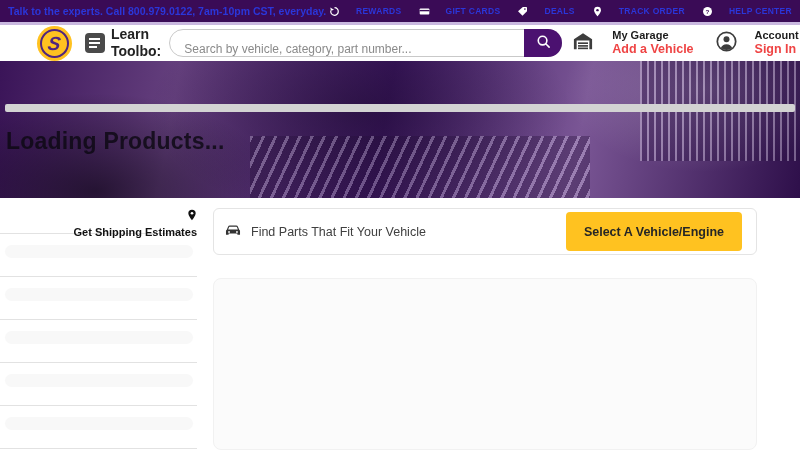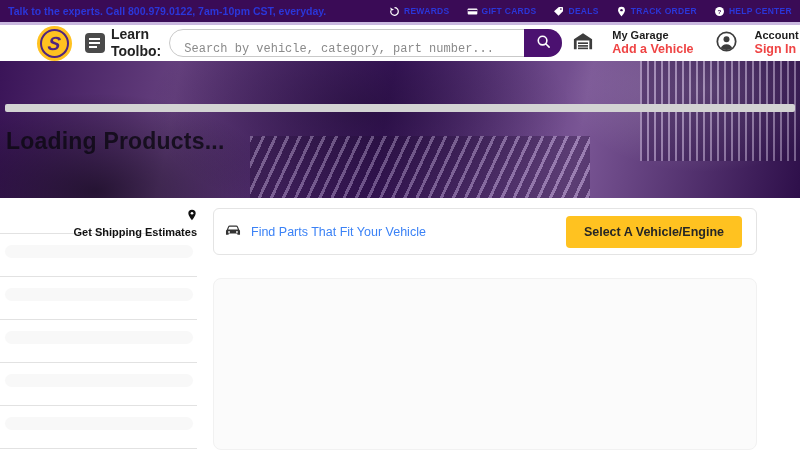--- a/index.html
+++ b/index.html
@@ -17,21 +17,21 @@
     background: var(--brand-purple, #3A0B56);
     display:flex; align-items:center; justify-content:space-between;
     padding:0 8px;
   }
   .topbar-msg {
     color: var(--link-blue, #2B36D9);
     font-size:10.5px; font-weight:600; text-decoration:none; white-space:nowrap;text-align:right;
   }
   .tb-links { display:flex; align-items:center; gap:17px; }
   .tb-link {
-    display:flex; align-items:center; gap:4px;
+    display:flex; align-items:center; gap:16px;
     color: var(--link-blue, #2B36D9);
     font-size:8.5px; font-weight:700; letter-spacing:.3px;
     text-decoration:none; white-space:nowrap; cursor:pointer;
   }
   .tb-ic { display:inline-flex; width:11px; height:11px; align-items:center; justify-content:center; }
   .tb-ic svg { width:11px; height:11px; display:block; }
 
   .topbar-divider { position:absolute; left:0; top:22px; width:800px; height:3px; background: var(--lavender,#C9B8DF); }
 
   
@@ -58,21 +58,21 @@
     background-size: 11px 2px, 11px 2px, 8px 2px;
     background-position: 4px 5px, 4px 9px, 4px 13px;
     background-repeat:no-repeat;
   }
   .learn-txt { font-size:14px; font-weight:700; color:#222; line-height:1.2; }
 
   .search { position:relative; margin-left:8px; width:393px; height:28px; flex:none; }
   .search input {
     width:100%; height:28px; border:1px solid #c9c9c9; border-radius:14px;
     padding:12px 46px 0 14px; font-size:12px; color:#333; outline:none;
-    font-family:Liberation Mono, monospace; background:#fff;
+    font-family:Liberation Sans, sans-serif; background:#fff;
   }
   .search input::placeholder { color:#8a8a8a; }
   .search-btn {
     position:absolute; right:0; top:0; width:38px; height:28px;
     background: var(--search-purple,#4B1170); border:none; border-radius:0 14px 14px 0;
     display:flex; align-items:center; justify-content:center; cursor:pointer;
   }
   .search-btn svg { width:15px; height:15px; }
 
   .hdr-group { display:flex; align-items:center; gap:18px; cursor:pointer; }
@@ -116,23 +116,23 @@
   .skel-bar { margin:11px 0 0 5px; width:188px; height:13px; background:#f8f8f8; border-radius:7px; }
   .skel-end { border-top:1px solid #e2e2e2; height:0; }
 
   
   .main { position:absolute; left:213px; top:208px; width:544px; }
   .fitment-card {
     height:47px; background:#fff; border:1px solid #e4e4e4; border-radius:6px;
     display:flex; align-items:center; padding:0 14px 0 10px;
   }
   .fitment-card svg { flex:none; }
-  .fitment-label { margin-left:9px; font-size:12.5px; font-weight:500; color:#3b82f6; }
+  .fitment-label { margin-left:9px; font-size:12.5px; font-weight:500; color:#404040; }
   .fitment-btn {
-    margin-left:auto; height:32px; padding:0 18px; border:none; border-radius:4px;
+    margin-left:auto; height:39px; padding:0 18px; border:none; border-radius:4px;
     background: var(--brand-yellow,#FFC220); color:#262626;
     font-size:12.5px; font-weight:800; font-family:"Liberation Sans", sans-serif; cursor:pointer;
   }
   .products-placeholder {
     margin-top:23px; height:172px; background:#fbfbfb;
     border:1px solid #f1f1f1; border-radius:8px;
   }
 </style>
 </head>
 <body>

